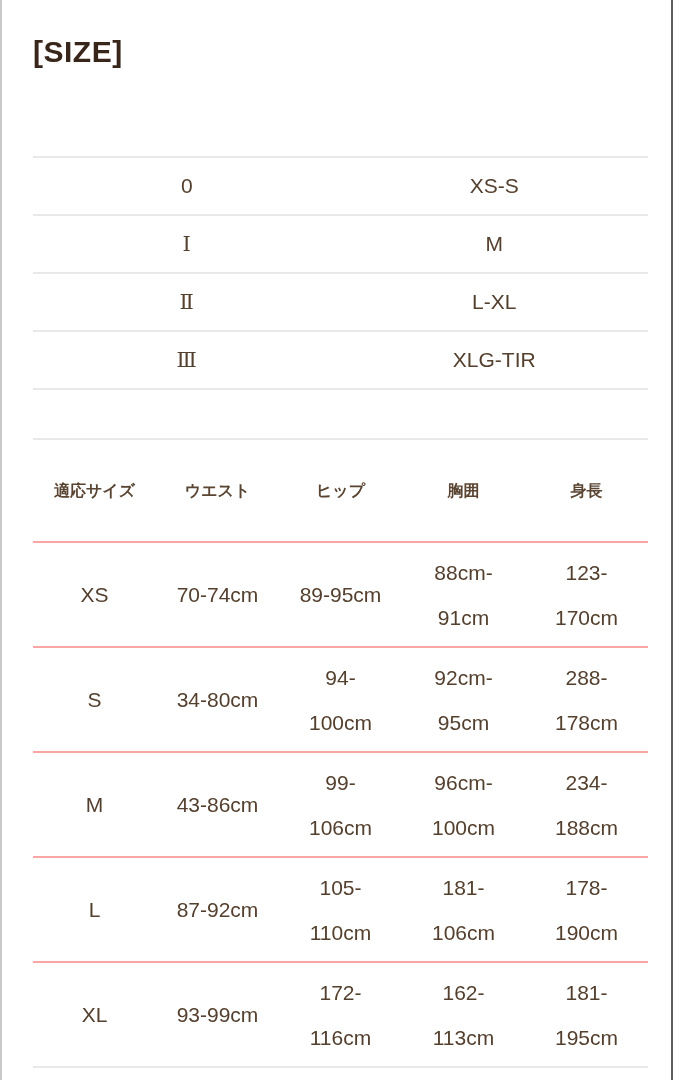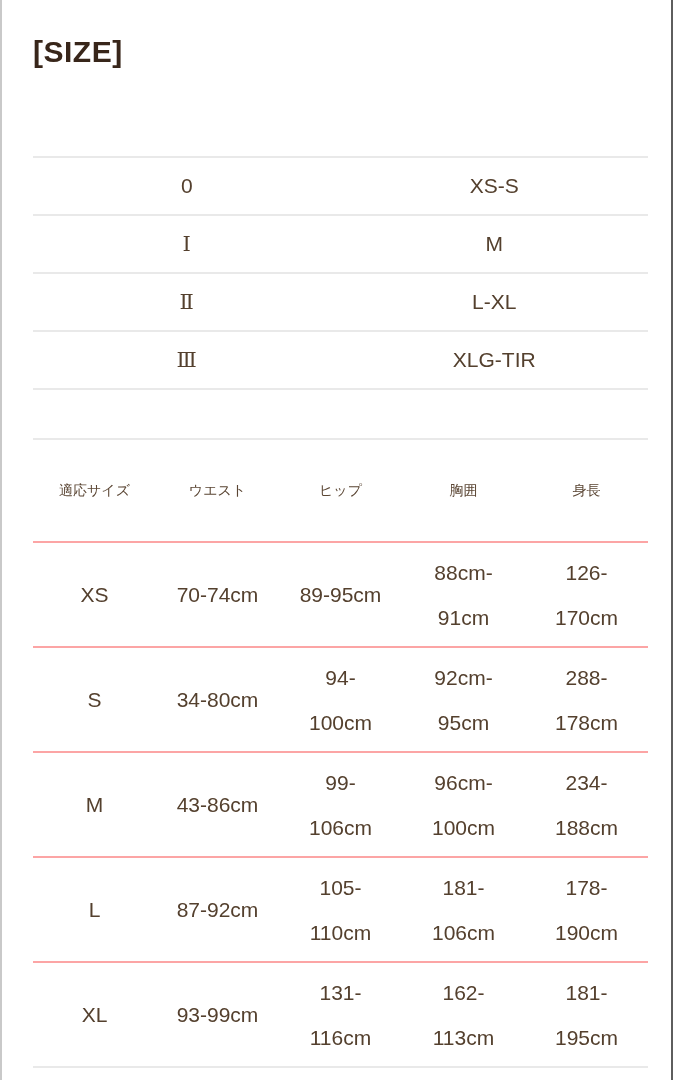--- a/index.html
+++ b/index.html
@@ -65,22 +65,22 @@
   }
   td.roman {
     font-family: "DejaVu Serif", "Liberation Serif", serif;
   }
   
   table.t2 {
     margin-top: 48px;
   }
   table.t2 th {
     height: 101px;
-    font-weight: 400;
-    font-size: 14px;
+    font-weight: 700;
+    font-size: 16px;
     text-align: center;
     vertical-align: middle;
     color: #5a4533;
     font-family: "DejaVu Serif", "Liberation Serif", serif;
     border-top: 2px solid #e9e9e9;
     padding: 0 16px;
     line-height: 45px;
     overflow-wrap: break-word;
   }
   table.t2 td {
@@ -138,21 +138,21 @@
         <th>胸囲</th>
         <th>身長</th>
       </tr>
     </thead>
     <tbody>
       <tr>
         <td>XS</td>
         <td>70-74cm</td>
         <td>89-95cm</td>
         <td>88cm-91cm</td>
-        <td>126-170cm</td>
+        <td>123-170cm</td>
       </tr>
       <tr>
         <td>S</td>
         <td>34-80cm</td>
         <td>94-100cm</td>
         <td>92cm-95cm</td>
         <td>288-178cm</td>
       </tr>
       <tr>
         <td>M</td>
@@ -164,20 +164,20 @@
       <tr>
         <td>L</td>
         <td>87-92cm</td>
         <td>105-110cm</td>
         <td>181-106cm</td>
         <td>178-190cm</td>
       </tr>
       <tr>
         <td>XL</td>
         <td>93-99cm</td>
-        <td>131-116cm</td>
+        <td>172-116cm</td>
         <td>162-113cm</td>
         <td>181-195cm</td>
       </tr>
     </tbody>
   </table>
 
 </main>
 
 </body></html>

